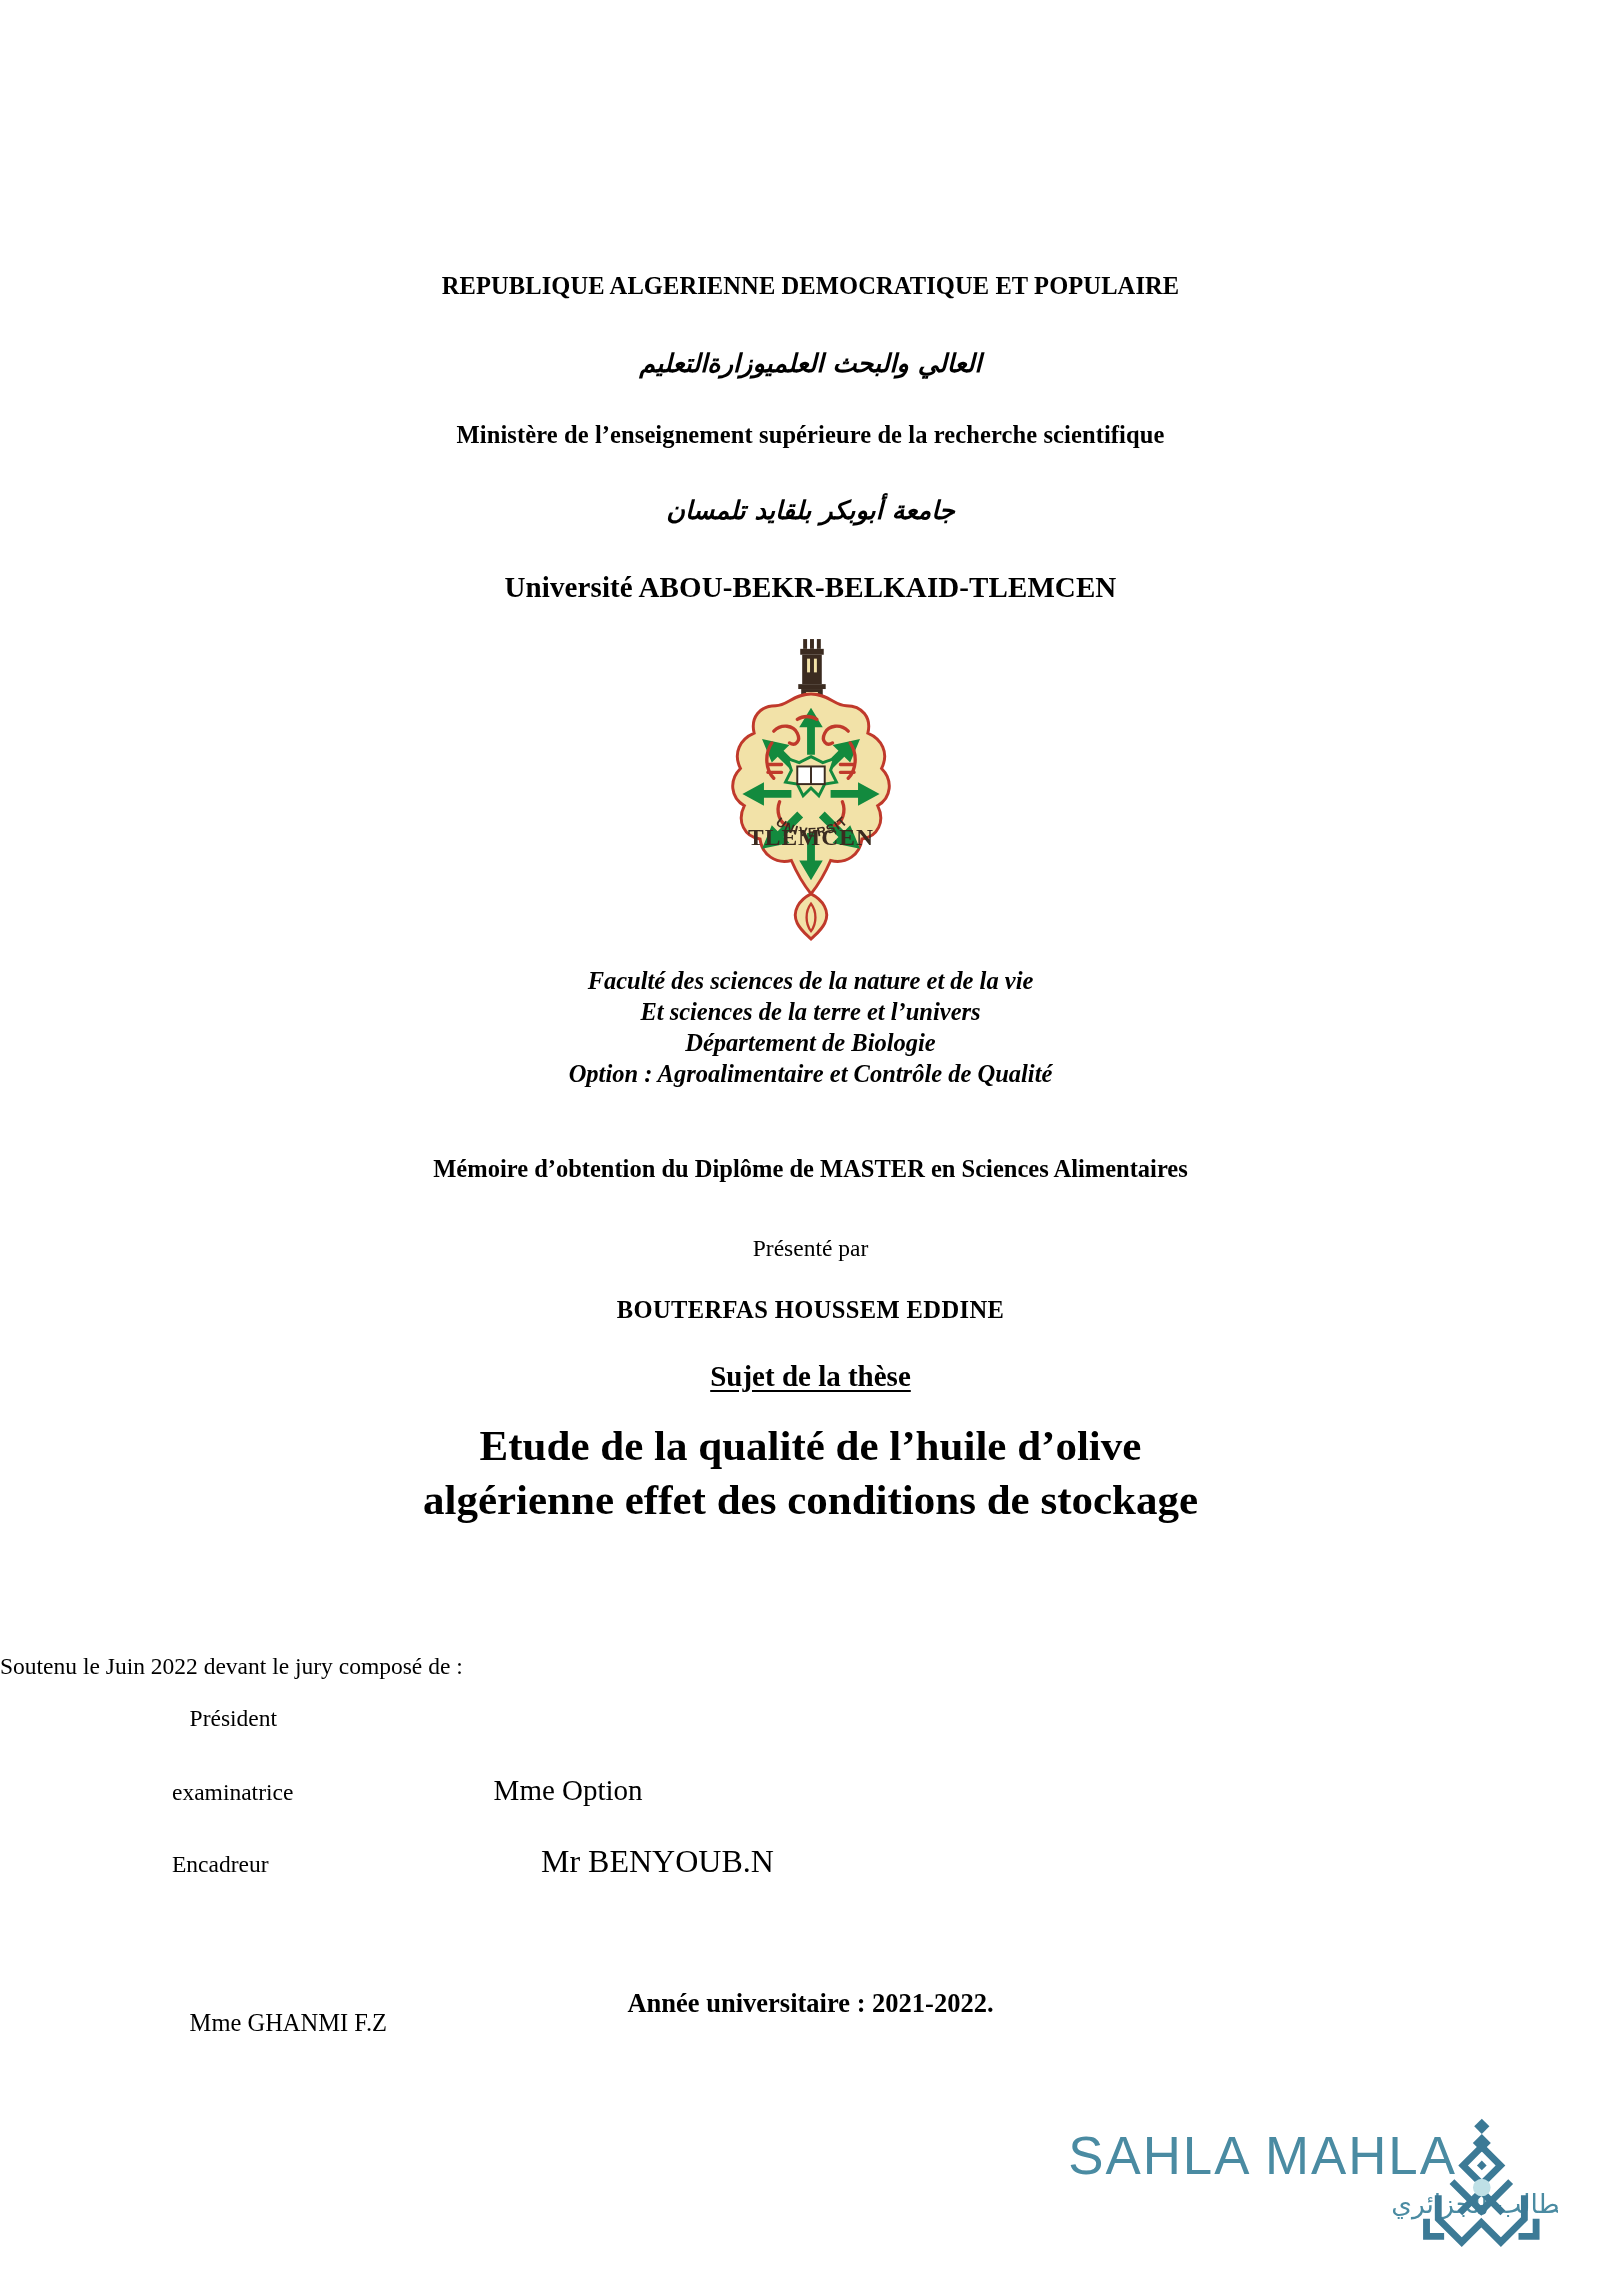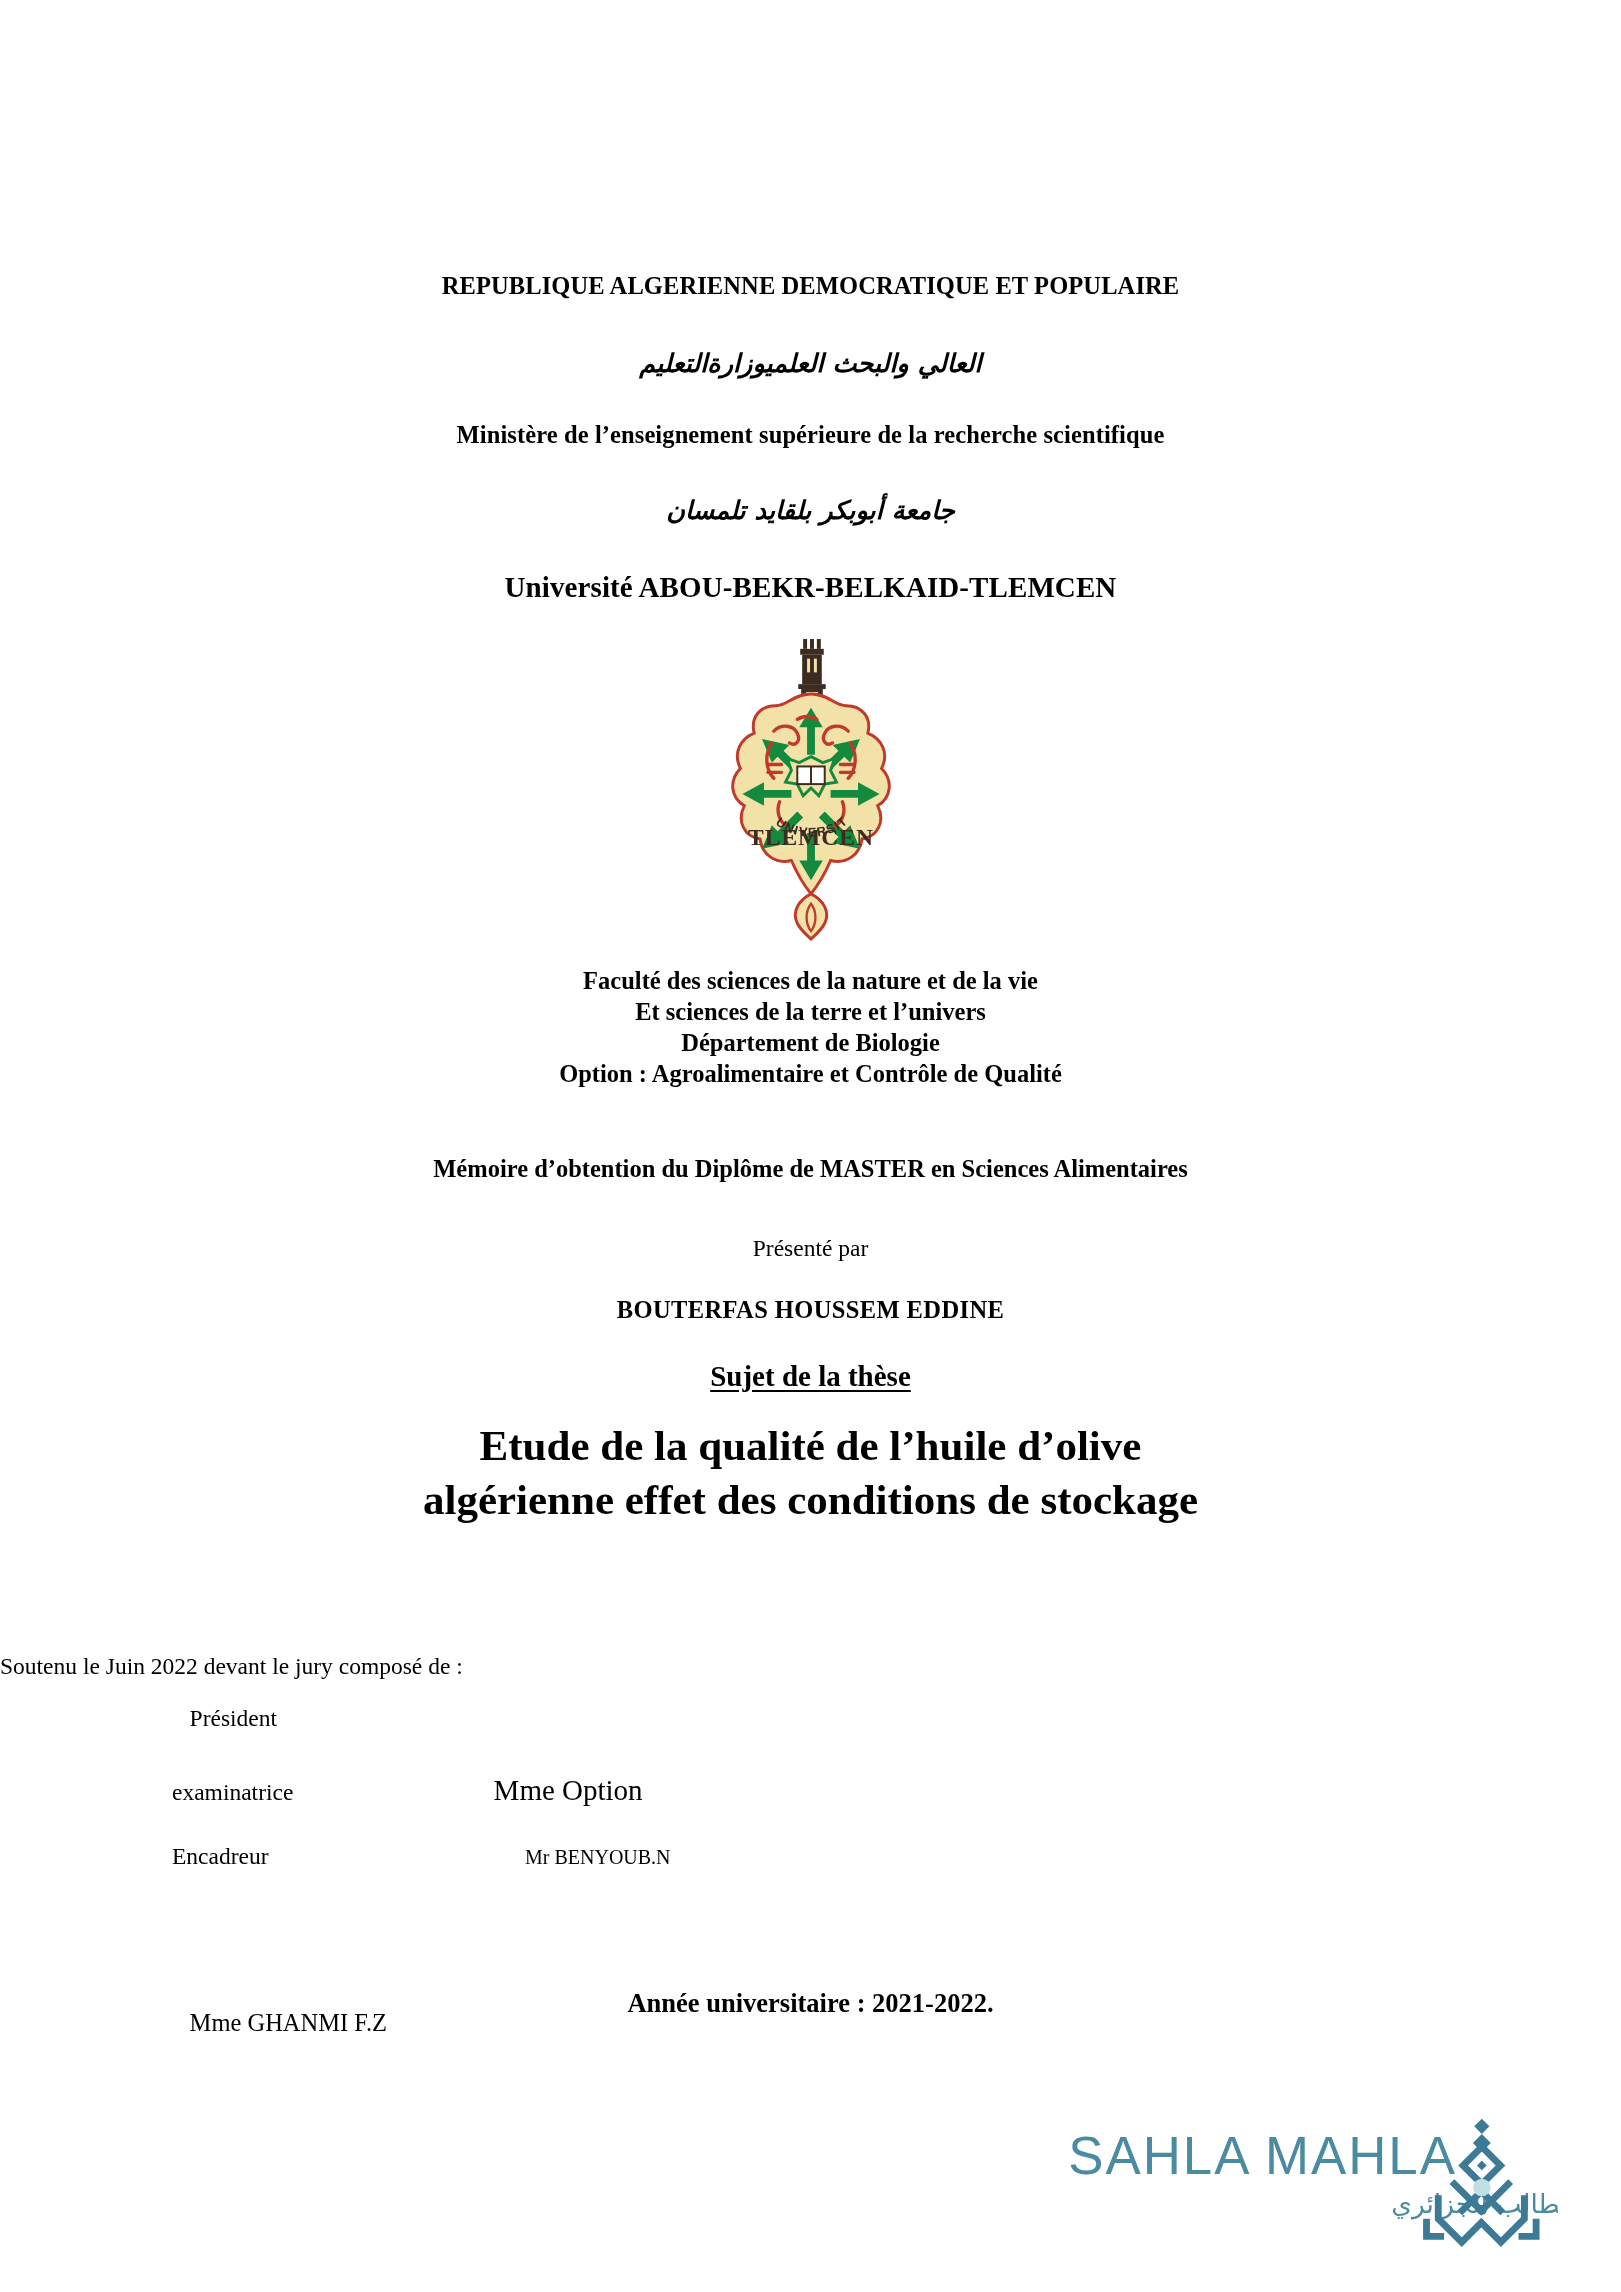--- a/index.html
+++ b/index.html
@@ -62,21 +62,21 @@
   
   #faculty {
     position: absolute;
     top: 965px;
     left: 0; right: 0;
     text-align: center;
     font-weight: bold;
     font-size: 24.5px;
     line-height: 31px;
   }
-  #faculty div { white-space: nowrap; }
+  #faculty div { white-space: nowrap; font-style: italic; }
 
   #memoire {
     position: absolute;
     top: 1155px;
     left: 0; right: 0;
     text-align: center;
     font-weight: bold;
     font-size: 24.5px;
   }
 
@@ -146,21 +146,21 @@
   }
   .jury-name { font-size: 23.5px; }
 
   #jury-0 { top: 1705px; flex-direction: column; }
   #jury-0 .jury-name { font-size: 24.5px; margin-left: 17.6px; }
 
   #jury-1 { top: 1774px; }
   #jury-1 .jury-name { font-size: 29px; margin-left: 17.6px; }
 
   #jury-2 { top: 1843px; }
-  #jury-2 .jury-name { font-size: 20px; margin-left: 49px; }
+  #jury-2 .jury-name { font-size: 32px; margin-left: 65px; }
 
   #annee {
     position: absolute;
     top: 1988px;
     left: 0; right: 0;
     text-align: center;
     font-weight: bold;
     font-size: 26.5px;
   }
 

